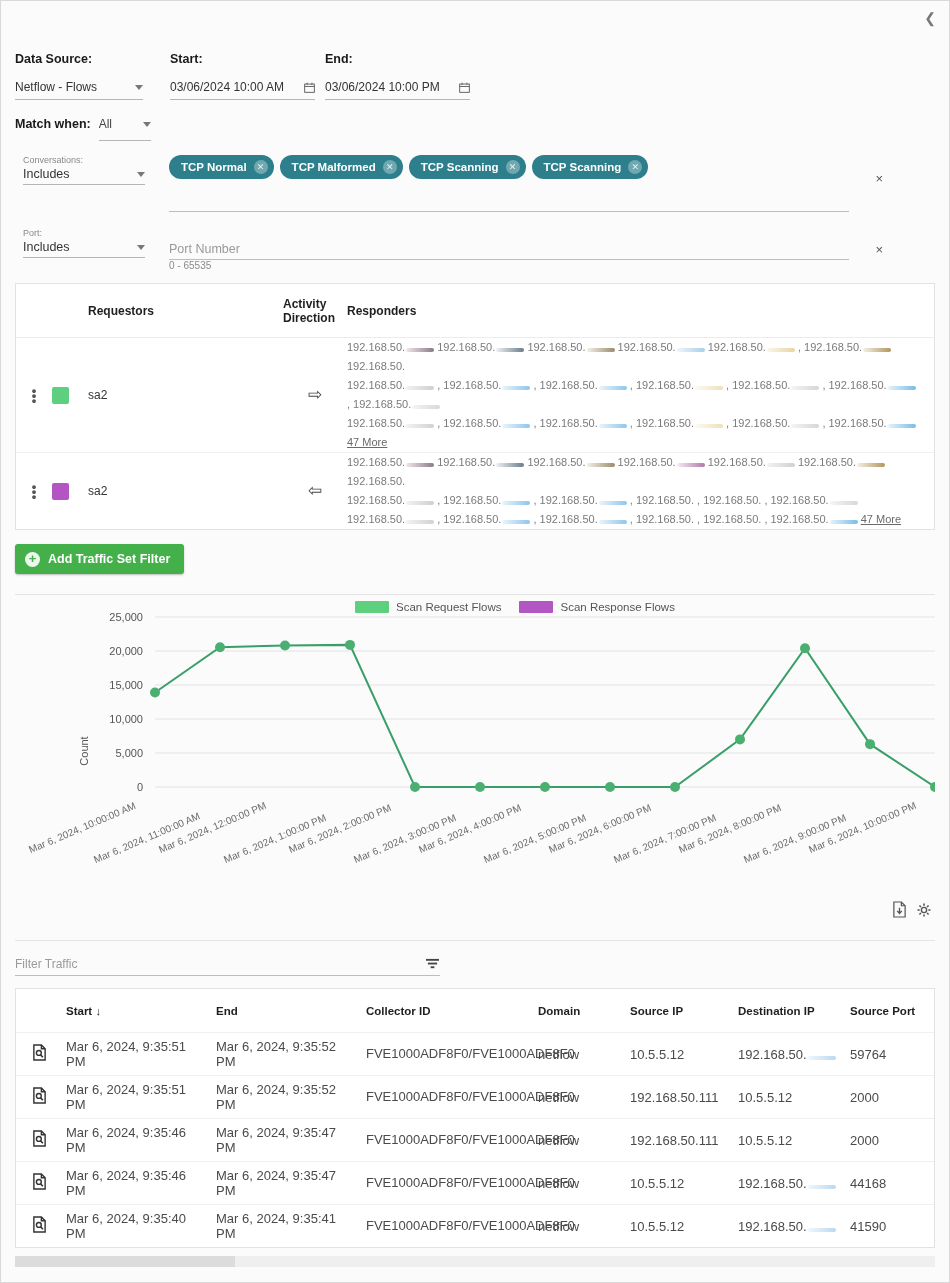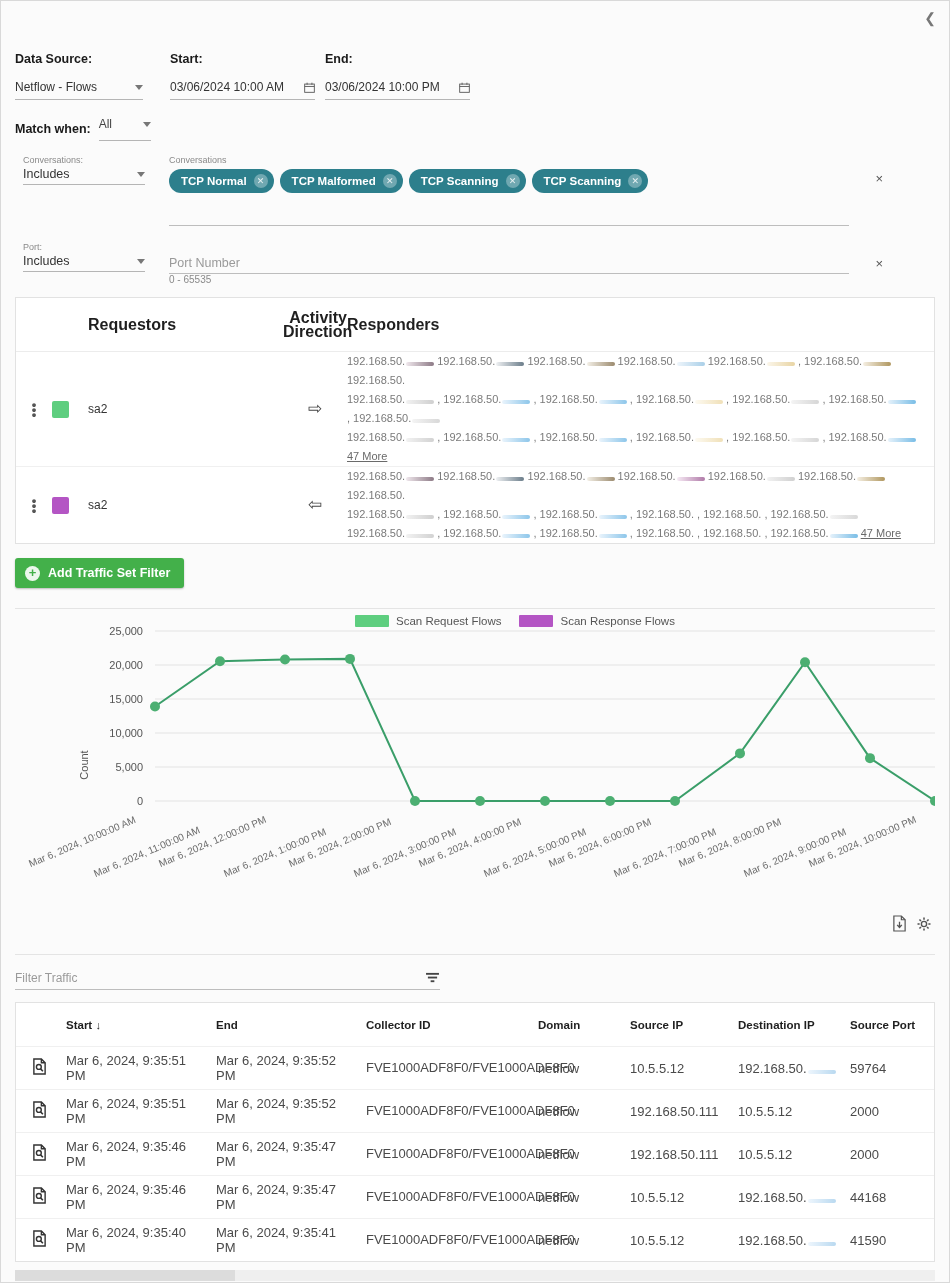--- a/index.html
+++ b/index.html
@@ -31,21 +31,21 @@
     border-bottom:1px solid #b5b5b5; padding-bottom:5px;
     display:flex; align-items:center; justify-content:space-between;
     font-size:12px; color:#333;
   }
   .sel-line { width:128px; }
   .date-line { width:145px; }
   .caret { border-left:4px solid transparent; border-right:4px solid transparent; border-top:5px solid #777; }
   .cal-ico { width:11px; height:11px; }
 
   
-  .matchwhen { display:flex; align-items:center; padding:16px 0 0 14px; }
+  .matchwhen { display:flex; align-items:flex-start; padding:16px 0 0 14px; }
   .mw-label { font-weight:bold; font-size:12.5px; color:#1a1a1a; margin-right:8px; }
   .mw-sel { width:52px; border-bottom:1px solid #b5b5b5; padding-bottom:9px; display:flex; justify-content:space-between; align-items:center; font-size:12px; color:#444; }
 
   .criteria { padding:14px 0 0 22px; }
   .crit-row { display:flex; align-items:flex-start; margin-bottom:6px; }
   .crit-op { width:122px; flex:none; }
   .op-cap { font-size:9px; color:#8a8a8a; margin-bottom:2px; }
   .op-sel { border-bottom:1px solid #b5b5b5; padding-bottom:3px; display:flex; justify-content:space-between; align-items:center; font-size:12.5px; color:#333; }
   .crit-val { flex:1; position:relative; padding-left:24px; }
   .val-cap { font-size:9px; color:#8a8a8a; margin-bottom:4px; }
@@ -59,25 +59,25 @@
     width:14px; height:14px; border-radius:50%; background:rgba(255,255,255,.32);
     margin-left:7px; color:#e8f2f3; font-size:9px; line-height:14px; text-align:center; font-weight:normal;
   }
   .clear-x { position:absolute; right:66px; top:16px; color:#555; font-size:13px; cursor:pointer; }
   .port-input { border-bottom:1px solid #bdbdbd; margin-right:100px; padding-bottom:3px; display:flex; justify-content:space-between; }
   .port-ph { color:#9a9a9a; font-size:12.5px; }
   .hint { font-size:10px; color:#8a8a8a; }
 
   
   .card { background:#fff; border:1px solid #e2e2e2; margin:12px 14px 0 14px; }
-  .ts-head { display:flex; align-items:center; height:54px; border-bottom:1px solid #ececec; font-weight:bold; font-size:16px; color:#1f1f1f; }
+  .ts-head { display:flex; align-items:center; height:54px; border-bottom:1px solid #ececec; font-weight:bold; font-size:12px; color:#1f1f1f; }
   .c-kebab { width:36px; flex:none; }
   .c-sw { width:36px; flex:none; }
   .c-req { width:195px; flex:none; }
-  .c-dir { width:64px; flex:none; text-align:right; line-height:14px; }
+  .c-dir { width:64px; flex:none; text-align:left; line-height:14px; }
   .c-resp { flex:1; }
   .ts-row { display:flex; align-items:center; min-height:72px; border-bottom:1px solid #f0f0f0; }
   .ts-row:last-child { border-bottom:none; }
   .kebab { color:#555; font-size:13px; letter-spacing:0; text-align:center; line-height:5px; cursor:pointer; }
   .kebab b { display:block; }
   .swatch { width:17px; height:17px; border-radius:2px; }
   .reqname { font-size:12px; color:#333; }
   .dir-arrow { font-size:17px; color:#444; text-align:center; }
   .resp-cell { font-size:11px; color:#6a6a6a; line-height:19px; padding-right:8px; }
   .ip { color:#7a7a7a; white-space:nowrap; }
@@ -184,21 +184,20 @@
 
     <div class="crit-row">
       <div class="crit-op">
         <div class="op-cap">Conversations:</div>
         <div class="op-sel">
           <span>Includes</span>
           <span class="caret"></span>
         </div>
       </div>
       <div class="crit-val">
-        <div class="val-cap">Conversations</div>
         <div class="chips">
           <span class="chip">
             <span>TCP Normal</span>
             <span class="x">✕</span>
           </span>
           <span class="chip">
             <span>TCP Malformed</span>
             <span class="x">✕</span>
           </span>
           <span class="chip">

